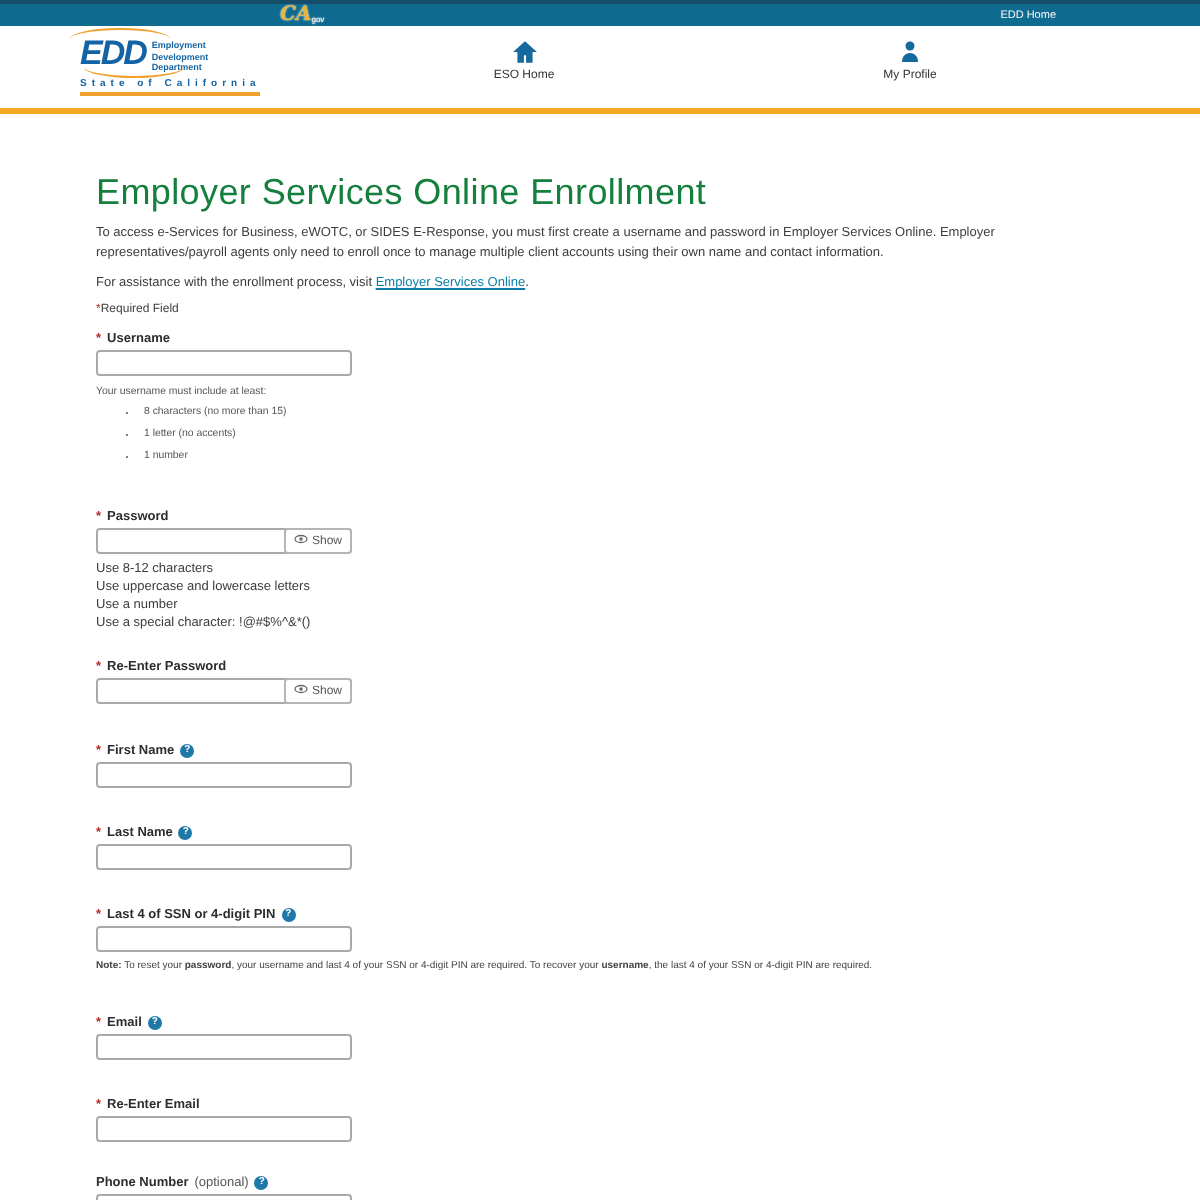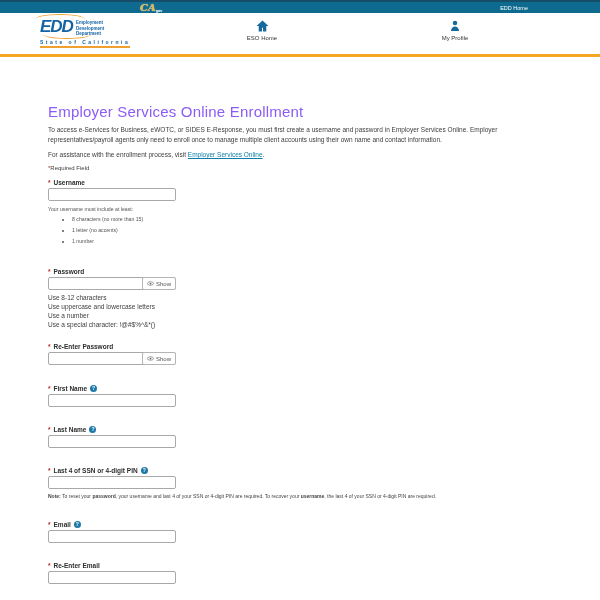--- a/index.html
+++ b/index.html
@@ -71,22 +71,22 @@
   .nav-eso { left:222px; }
   .nav-profile { left:415px; }
   .nav-icon svg { display:block; }
   .nav-label { font-size:6px; color:#333; }
 
   .yellow-rule { height:3px; background:#f5a623; }
 
   
   .content { padding:0 48px; }
   .page-title {
-    margin-top:46px; font-size:15px; font-weight:400;
-    color:#8b5cf6; letter-spacing:0.2px;
+    margin-top:29px; font-size:18px; font-weight:400;
+    color:#15803d; letter-spacing:0.2px;
   }
   .intro { margin-top:5px; font-size:6.5px; line-height:9.5px; color:#3d3d3d; max-width:506px; }
   .assistance { margin-top:7px; font-size:6.5px; color:#3d3d3d; }
   .inline-link { color:#0d7ea8; text-decoration:underline; cursor:pointer; }
   .required-note { margin-top:7px; font-size:6px; color:#3d3d3d; }
   .req { color:#b32d25; }
 
   .label-row {
     display:flex; align-items:center; gap:3px;
     font-size:6.5px; font-weight:bold; color:#2d2d2d; line-height:7px;

